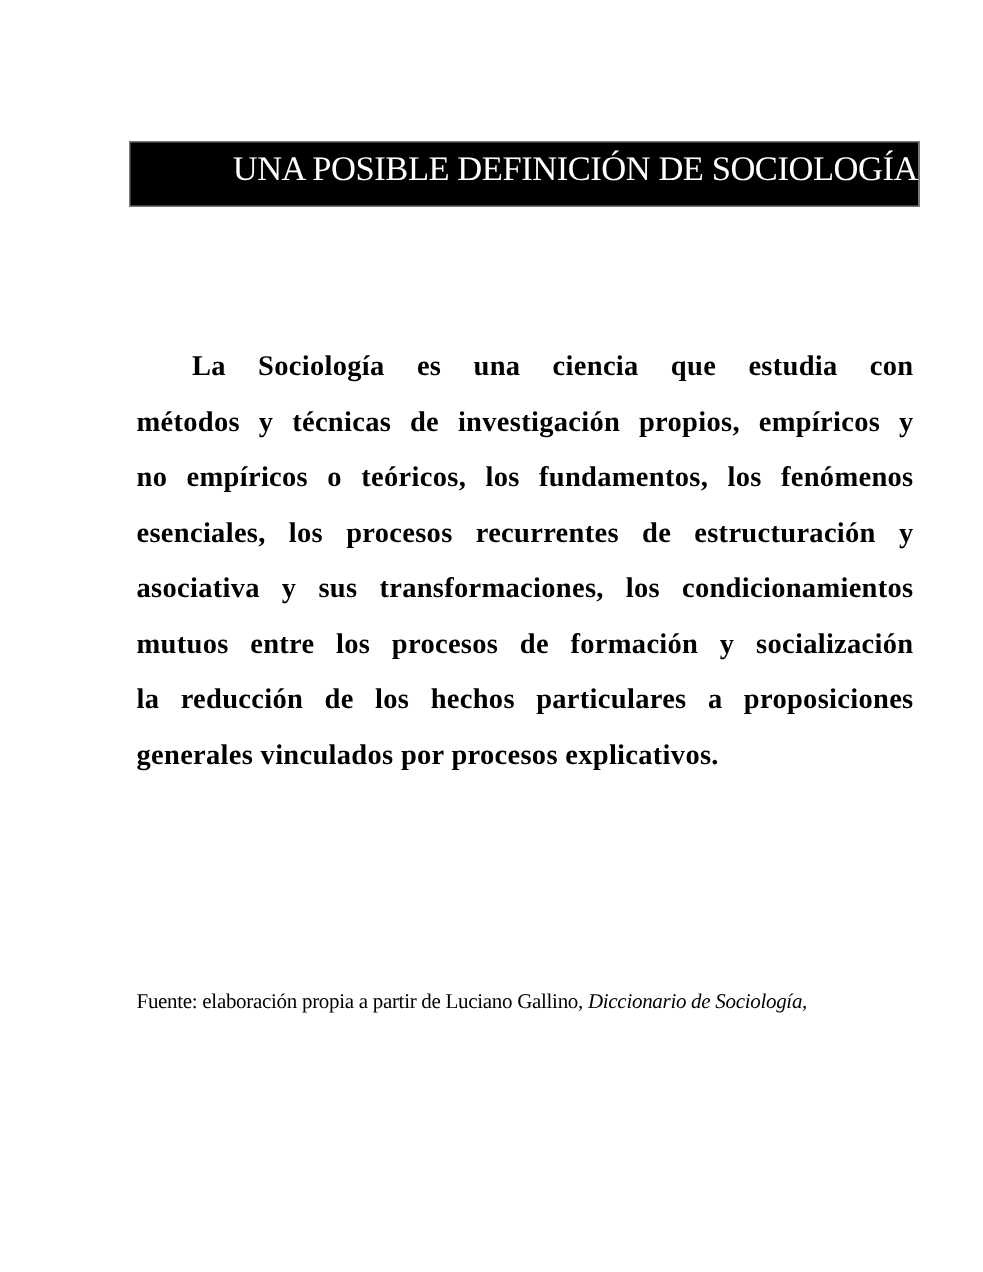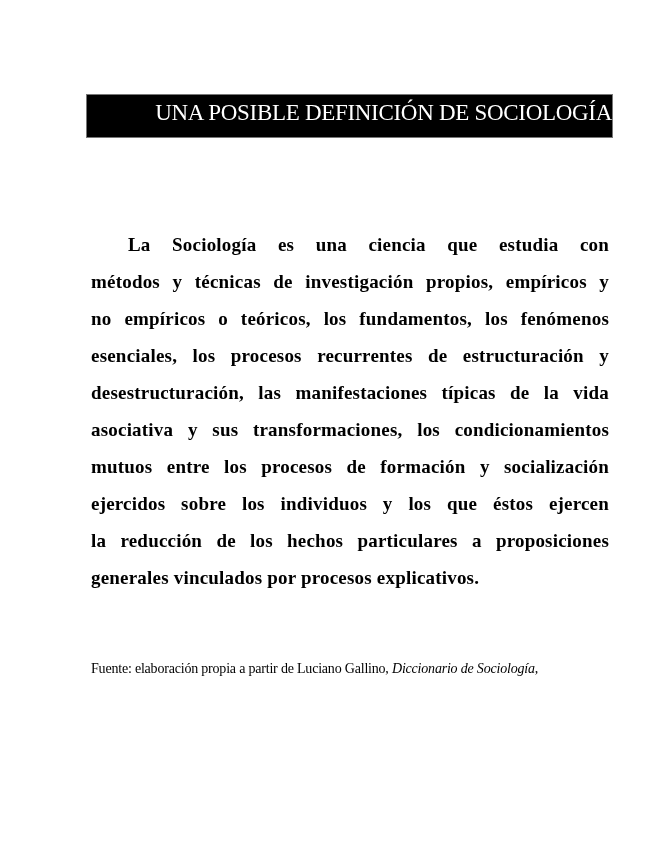--- a/index.html
+++ b/index.html
@@ -73,23 +73,21 @@
 
 <div class="title-box">
   <span class="title-text">UNA POSIBLE DEFINICIÓN DE SOCIOLOGÍA</span>
 </div>
 
 <div class="body-text">
   <span class="line first">La Sociología es una ciencia que estudia con</span>
   <span class="line">métodos y técnicas de investigación propios, empíricos y</span>
   <span class="line">no empíricos o teóricos, los fundamentos, los fenómenos</span>
   <span class="line">esenciales, los procesos recurrentes de estructuración y</span>
-  <span class="line">desestructuración, las manifestaciones típicas de la vida</span>
   <span class="line">asociativa y sus transformaciones, los condicionamientos</span>
   <span class="line">mutuos entre los procesos de formación y socialización</span>
-  <span class="line">ejercidos sobre los individuos y los que éstos ejercen</span>
   <span class="line">la reducción de los hechos particulares a proposiciones</span>
   <span class="line last">generales vinculados por procesos explicativos.</span>
 </div>
 
 <div class="source">
   <div><span>Fuente:  elaboración propia a partir de Luciano Gallino, </span><span class="italic">Diccionario de Sociología</span><span>,</span></div>
 </div>
 
 </body></html>

